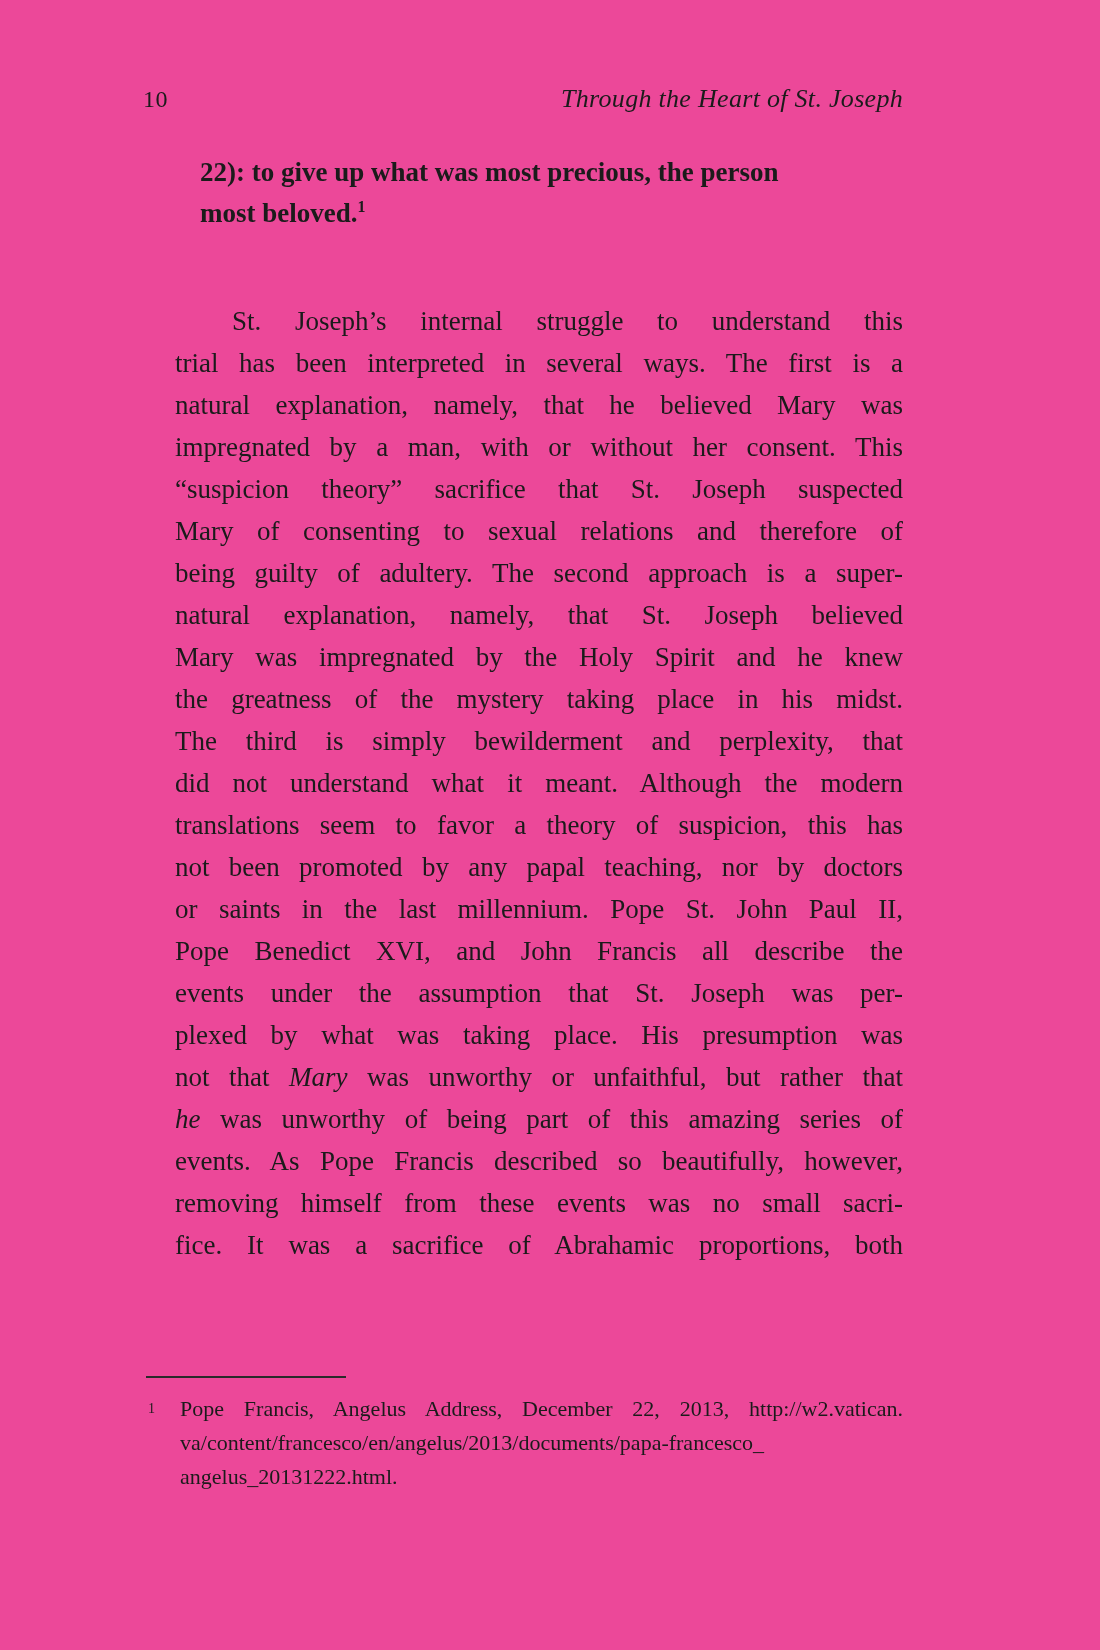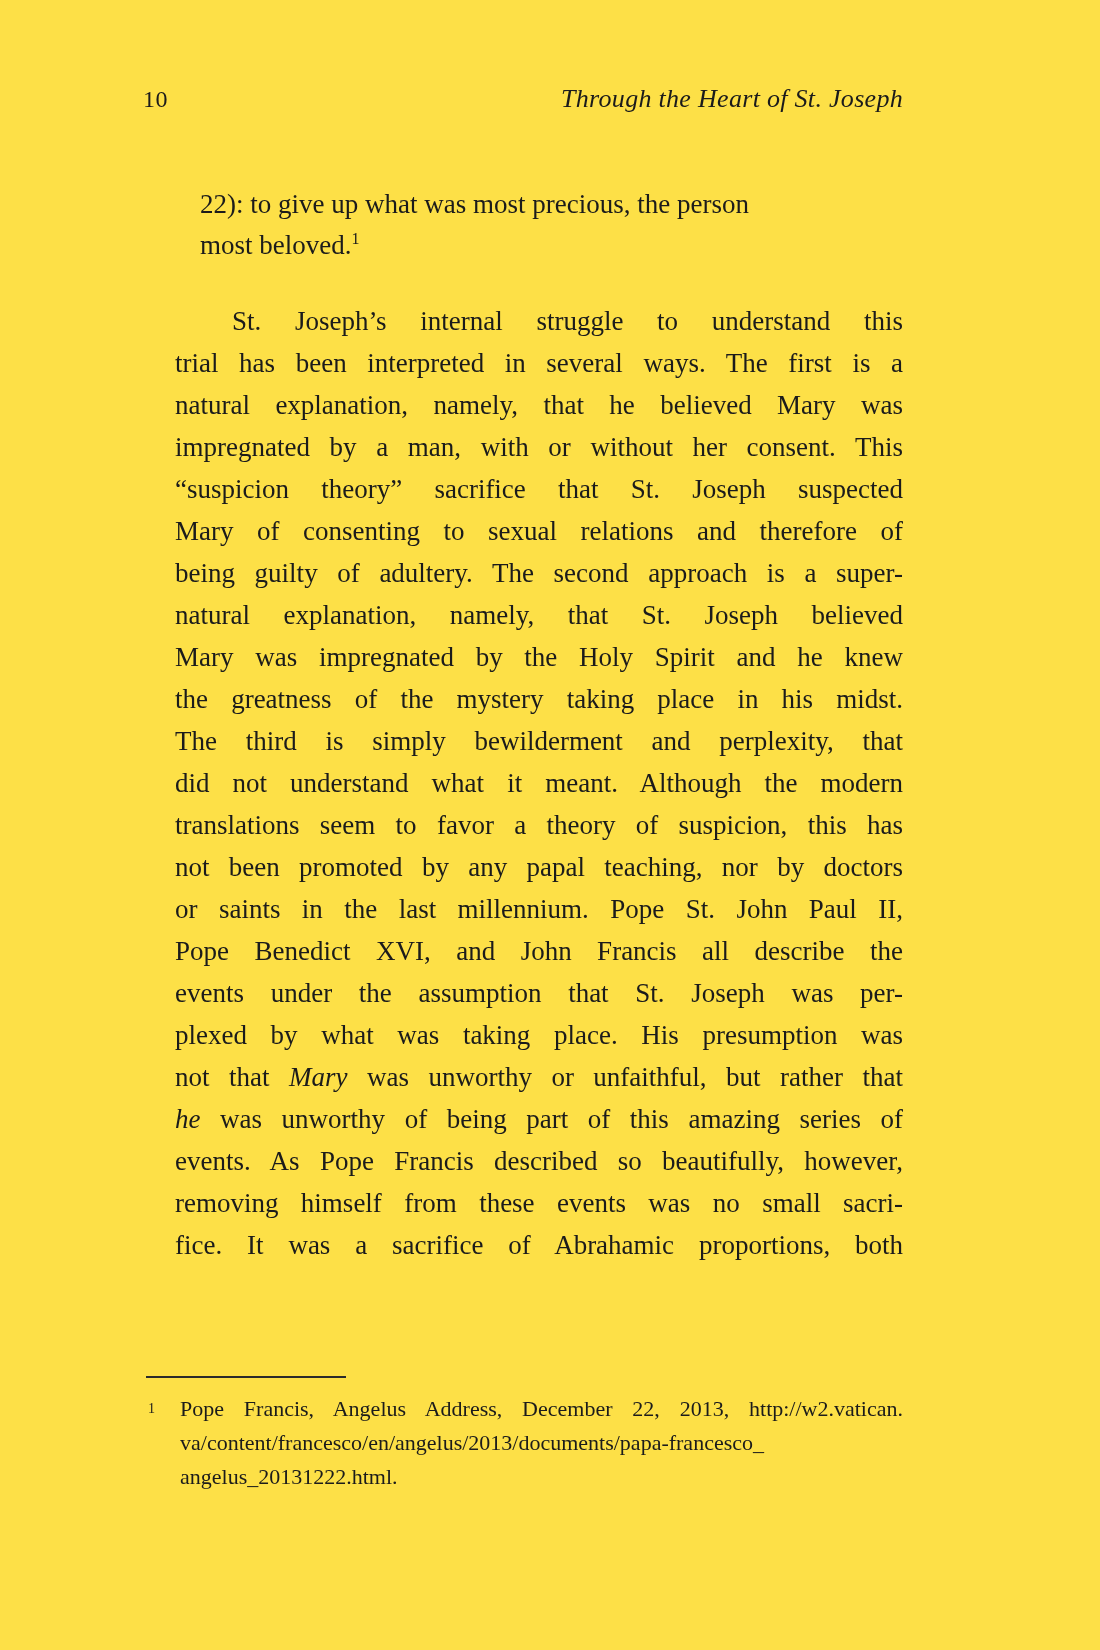--- a/index.html
+++ b/index.html
@@ -4,21 +4,21 @@
 <style>
   html, body {
     margin: 0;
     padding: 0;
     background: #ffffff;
   }
   .page {
     position: relative;
     width: 1100px;
     height: 1650px;
-    background: #fde047;
+    background: #ec4899;
     color: #1b1b1b;
     font-family: "Liberation Serif", "DejaVu Serif", serif;
     overflow: hidden;
   }
   .running-head {
     position: absolute;
     left: 143px;
     top: 84px;
     width: 760px;
     display: flex;
@@ -31,25 +31,26 @@
   }
   .running-title {
     font-style: italic;
     font-size: 26px;
     letter-spacing: 0.3px;
     text-align: right;
   }
   .blockquote {
     position: absolute;
     left: 200px;
-    top: 184px;
+    top: 152px;
     width: 640px;
     font-size: 27px;
     line-height: 41px;
     text-align: left;
+    font-weight: bold;
   }
   .blockquote sup {
     font-size: 16px;
     line-height: 0;
     vertical-align: super;
   }
   .body-text {
     position: absolute;
     left: 143px;
     top: 300px;

